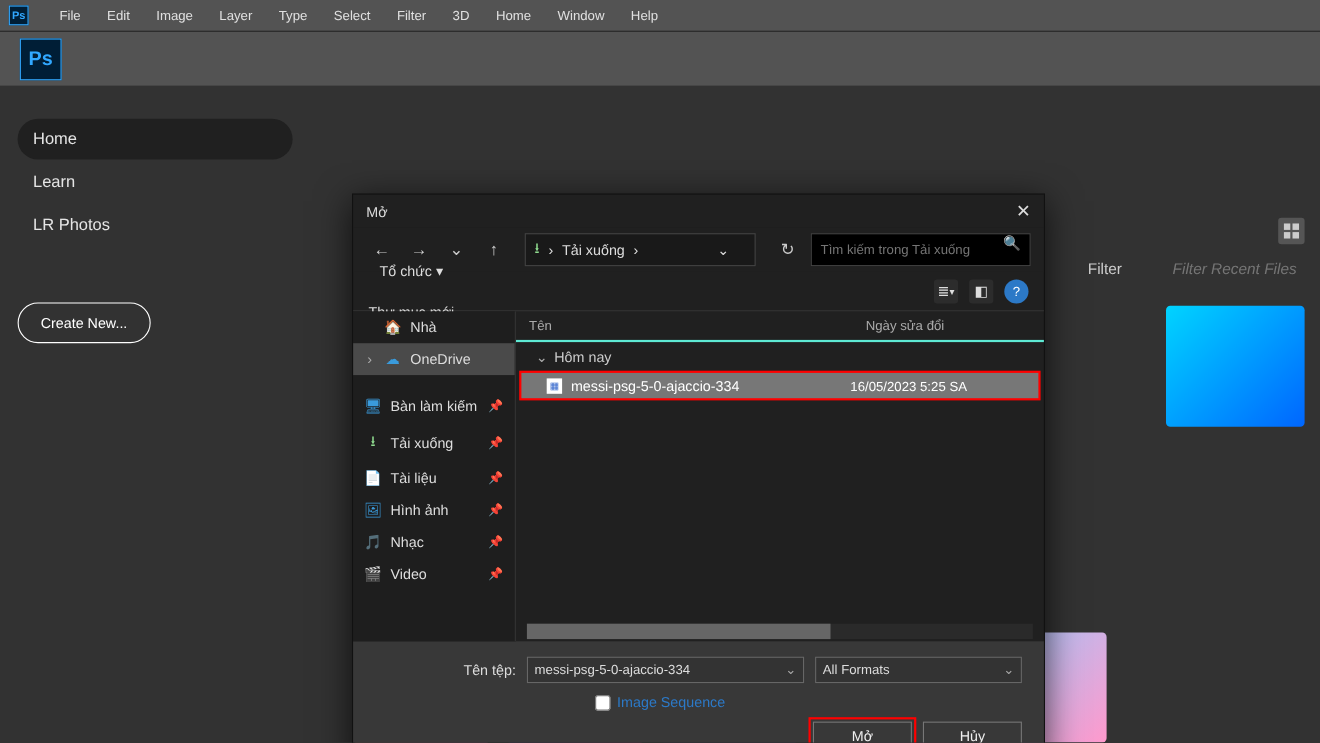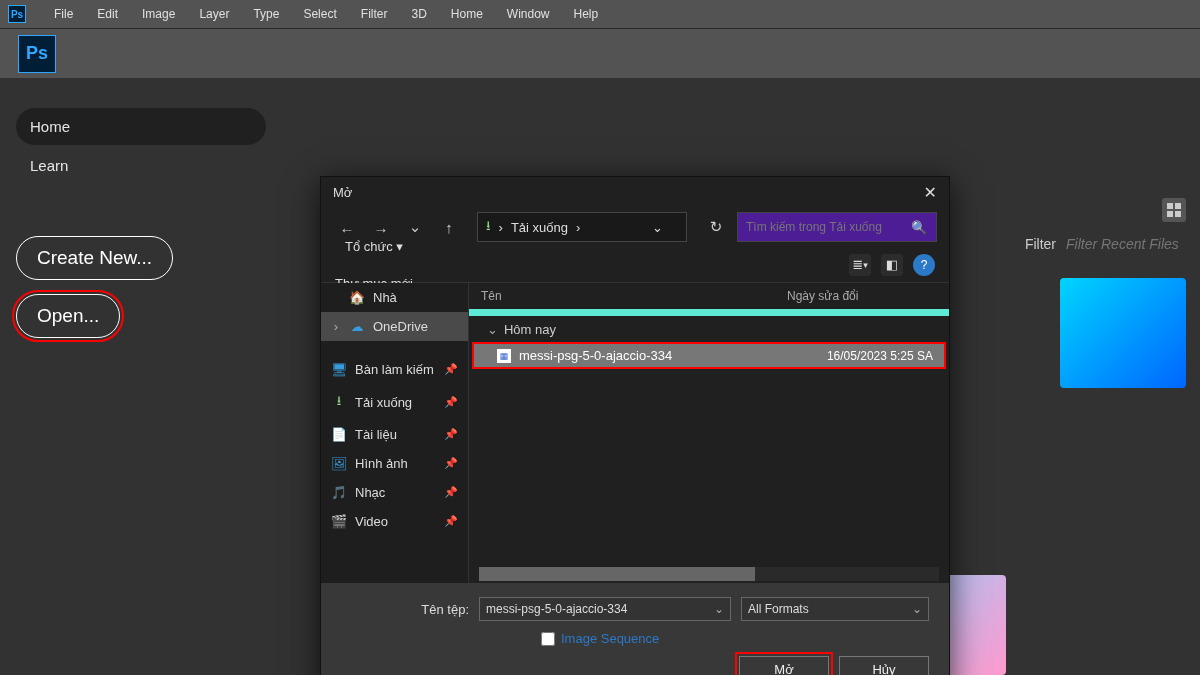--- a/index.html
+++ b/index.html
@@ -15,26 +15,26 @@
 .optionsbar .ps-badge { width: 38px; height: 38px; background: #001e36; border: 1px solid #31a8ff; color: #31a8ff; font-size: 18px; font-weight: bold; display: flex; align-items: center; justify-content: center; }
 
 
 .homearea { position: absolute; top: 78px; left: 0; right: 0; bottom: 0; background: #323232; }
 
 
 .leftnav { position: absolute; left: 16px; top: 30px; width: 250px; }
 .leftnav-item { padding: 10px 14px; border-radius: 20px; color: #e5e5e5; font-size: 15px; margin-bottom: 2px; cursor: pointer; }
 .leftnav-item.active { background: #202020; font-weight: 500; }
 .leftnav-buttons { margin-top: 52px; display: flex; flex-direction: column; gap: 14px; align-items: flex-start; }
-.pill-btn { padding: 10px 20px; border-radius: 22px; border: 1.5px solid #fff; background: transparent; color: #fff; font-size: 19px; font-weight: 500; cursor: pointer; }
+.pill-btn { padding: 10px 20px; border-radius: 22px; border: 1.5px solid #fff; background: transparent; color: #fff; font-size: 13px; font-weight: 500; cursor: pointer; }
 .highlight-red { outline: 2.5px solid #ff0000; outline-offset: 2px; }
 
 
 .filterbar { position: absolute; right: 14px; top: 158px; display: flex; align-items: center; gap: 10px; font-size: 14px; }
-.filterbar input { background: transparent; border: none; color: #888; font-style: italic; font-size: 14px; width: 120px; }
+.filterbar input { background: transparent; border: none; color: #888; font-style: italic; font-size: 14px; width: 120px; margin-left: 36px; }
 .grid-icon { position: absolute; right: 14px; top: 120px; width: 24px; height: 24px; background: #555; border-radius: 3px; display: flex; align-items: center; justify-content: center; }
 
 
 .recent-tiles { position: absolute; right: 14px; top: 200px; display: flex; flex-direction: column; gap: 12px; }
 .tile { width: 126px; }
 .tile-thumb { width: 126px; height: 110px; border-radius: 4px; }
 .thumb1 { background: linear-gradient(135deg, #00d4ff, #0066ff); }
 .thumb2 { background: linear-gradient(135deg, #ff00cc, #3333ff, #0099ff); }
 .tile-name { font-size: 13px; color: #ddd; margin-top: 8px; }
 .tile-date { font-size: 11px; color: #888; margin-top: 2px; }
@@ -52,51 +52,51 @@
 .dialog { position: absolute; left: 320px; top: 98px; width: 630px; background: #202020; border: 1px solid #111; box-shadow: 0 6px 30px rgba(0,0,0,.7); color: #ddd; font-size: 13px; }
 .dialog-titlebar { height: 30px; display: flex; align-items: center; justify-content: space-between; padding: 0 12px; background: #202020; }
 .dialog-title { font-size: 13px; }
 .close-x { font-size: 16px; cursor: pointer; }
 .dialog-nav { height: 40px; display: flex; align-items: center; padding: 0 12px; gap: 6px; background: #202020; }
 .nav-btn { width: 28px; height: 28px; display: flex; align-items: center; justify-content: center; cursor: pointer; color: #ccc; font-size: 15px; border-radius: 3px; }
 .breadcrumb-box { flex: 1; height: 30px; border: 1px solid #444; background: #191919; display: flex; align-items: center; padding: 0 8px; gap: 8px; margin: 0 8px; }
 .breadcrumb-box .dl-icon { color: #8fdb8f; }
 .chev-btn { width: 26px; }
 .refresh-btn { width: 30px; }
-.search-box { width: 200px; height: 30px; border: 1px solid #444; background: #4c1d95; display: flex; align-items: center; padding: 0 8px; }
+.search-box { width: 200px; height: 30px; border: 1px solid #444; background: #000000; display: flex; padding: 0 8px; }
 .search-box input { flex: 1; background: transparent; border: none; color: #888; font-size: 12px; outline: none; }
 .dialog-toolbar { height: 36px; display: flex; align-items: center; padding: 0 14px; justify-content: space-between; border-bottom: 1px solid #333; }
 .toolbar-left { display: flex; gap: 22px; align-items: center; flex-direction: column; }
 .toolbar-right { display: flex; gap: 10px; align-items: center; }
 .toolbar-ico { width: 22px; height: 22px; display: flex; align-items: center; justify-content: center; border-radius: 3px; }
 .view-ico { background: #2c2c2c; }
 .preview-ico { background: #2c2c2c; }
 .help-ico { background: #2c79c7; border-radius: 50%; color: #fff; font-size: 12px; }
 
 .dialog-body { display: flex; height: 300px; }
 .dir-tree { width: 148px; background: #1e1e1e; border-right: 1px solid #333; overflow-y: auto; position: relative; }
 .dir-tree::-webkit-scrollbar { width: 14px; }
 .dir-tree::-webkit-scrollbar-thumb { background: #555; }
 .tree-item { display: flex; align-items: center; gap: 8px; padding: 7px 10px; cursor: pointer; font-size: 13px; }
 .tree-item.selected { background: #4a4a4a; }
 .tree-item .chev { width: 10px; text-align: center; color: #aaa; }
 .tree-item .ico { width: 16px; text-align: center; }
 .pin { margin-left: auto; color: #666; font-size: 11px; }
 
 .file-area { flex: 1; display: flex; flex-direction: column; }
-.file-headers { display: flex; padding: 6px 12px; border-bottom: 7px solid #5eead4; color: #aaa; font-size: 12px; }
+.file-headers { display: flex; padding: 6px 12px; border-bottom: 2px solid #5eead4; color: #aaa; font-size: 12px; }
 .col-name { flex: 1; }
 .col-date { width: 150px; }
 .file-group { padding: 6px 18px; color: #ccc; font-size: 13px; }
 .file-group::before { content: "⌄"; margin-right: 6px; color: #aaa; }
 .file-row { display: flex; align-items: center; padding: 5px 12px 5px 24px; background: #777; color: #fff; cursor: pointer; margin: 0 4px; }
 .file-row.highlighted { outline: 2.5px solid #ff0000; outline-offset: -1px; }
 .file-row .fico { width: 14px; height: 14px; background: #fff; color: #36c; font-size: 9px; display: flex; align-items: center; justify-content: center; margin-right: 8px; }
 .file-row .fname { flex: 1; }
-.file-row .fdate { width: 160px; font-size: 12px; text-align: right; }
+.file-row .fdate { width: 160px; font-size: 12px; }
 .file-hscroll { height: 14px; margin: 6px 10px 2px 10px; background: #2a2a2a; position: relative; }
 .file-hscroll-thumb { position: absolute; left: 0; width: 60%; height: 100%; background: #666; }
 
 .dialog-footer { background: #383838; padding: 14px 20px; }
 .footer-row { display: flex; align-items: center; gap: 10px; margin-bottom: 10px; justify-content: flex-end; }
 .footer-label { width: 128px; text-align: right; font-size: 13px; }
 .combo { flex: 1; height: 24px; border: 1px solid #666; background: #333; display: flex; align-items: center; justify-content: space-between; padding: 0 6px; font-size: 12px; }
 .combo .caret { color: #aaa; }
 .combo.fmt { flex: 0 0 188px; }
 .checkbox-row { display: flex; align-items: center; gap: 6px; margin-left: 200px; margin-bottom: 10px; }
@@ -128,23 +128,23 @@
 
 <div class="optionsbar">
   <div class="ps-badge">Ps</div>
 </div>
 
 <div class="homearea">
 
   <div class="leftnav">
     <div class="leftnav-item active">Home</div>
     <div class="leftnav-item">Learn</div>
+    <div class="leftnav-item">LR Photos</div>
     <div class="leftnav-buttons">
       <button class="pill-btn">Create New...</button>
-      <button class="pill-btn highlight-red">Open...</button>
     </div>
   </div>
 
   <div class="grid-icon">
     <svg width="14" height="14" viewBox="0 0 14 14">
         <rect x="0" y="0" width="6" height="6" fill="#ccc"></rect>
         <rect x="8" y="0" width="6" height="6" fill="#ccc"></rect>
         <rect x="0" y="8" width="6" height="6" fill="#ccc"></rect>
         <rect x="8" y="8" width="6" height="6" fill="#ccc"></rect>
       </svg>

